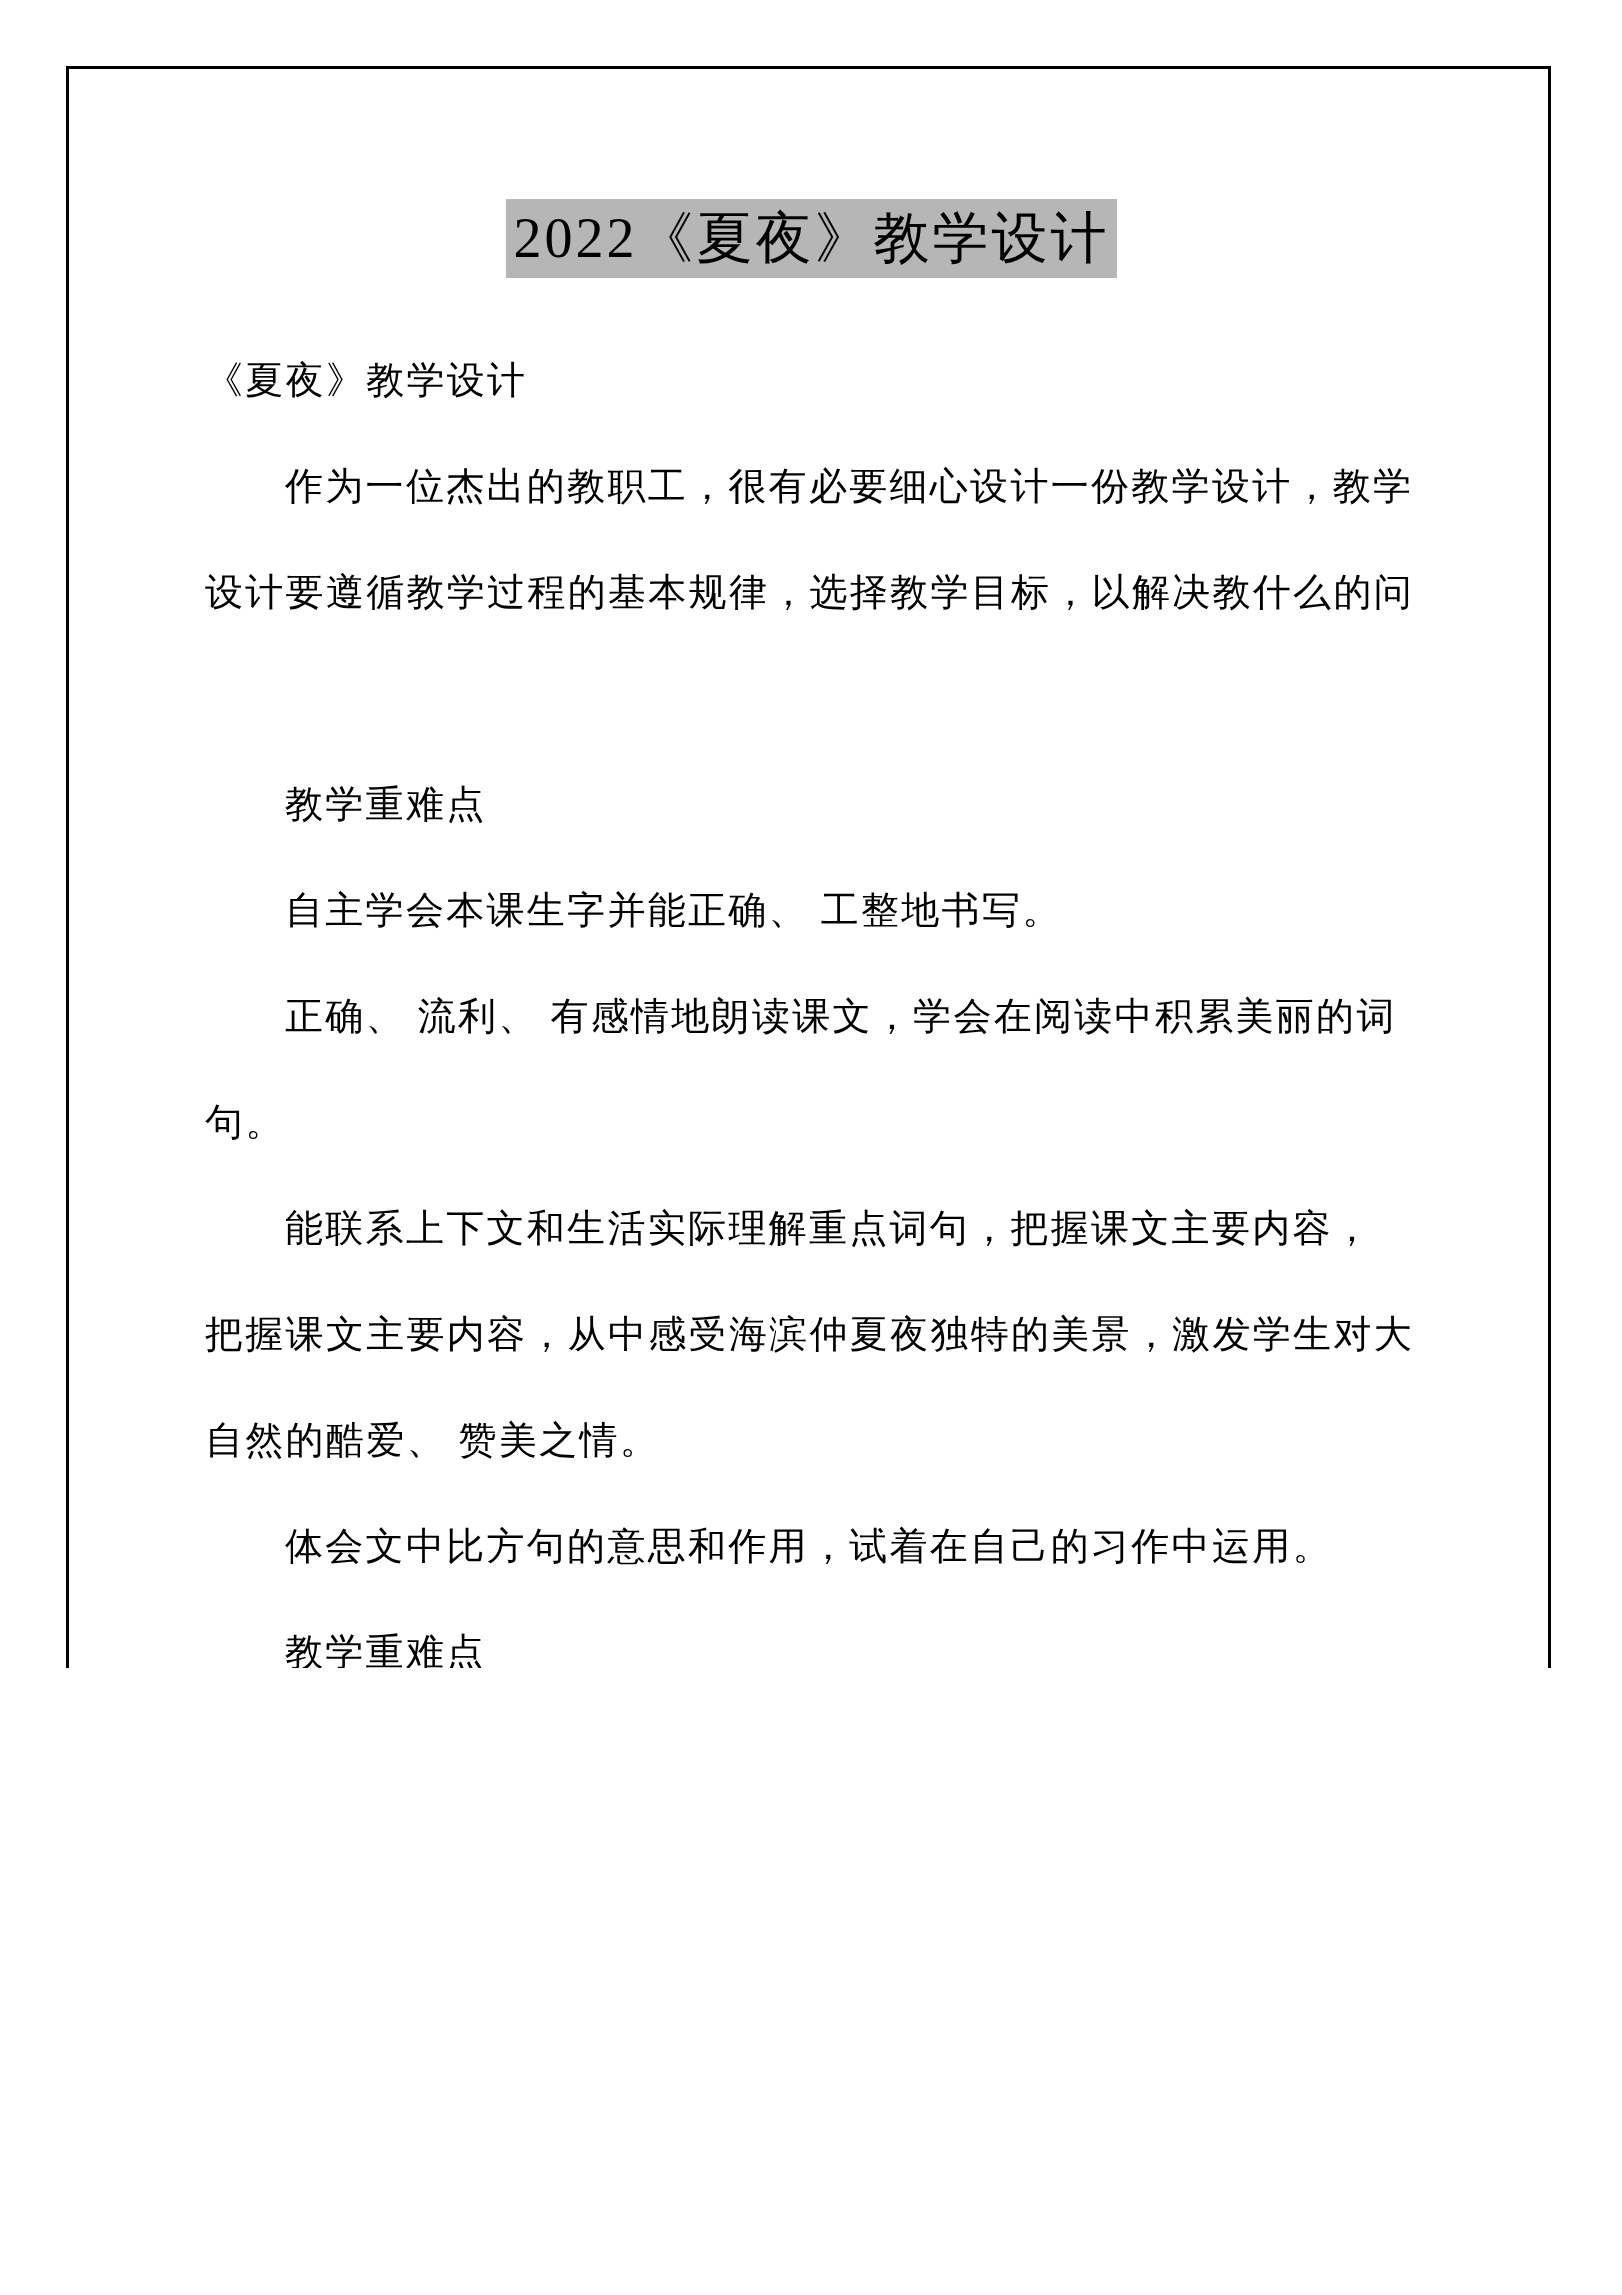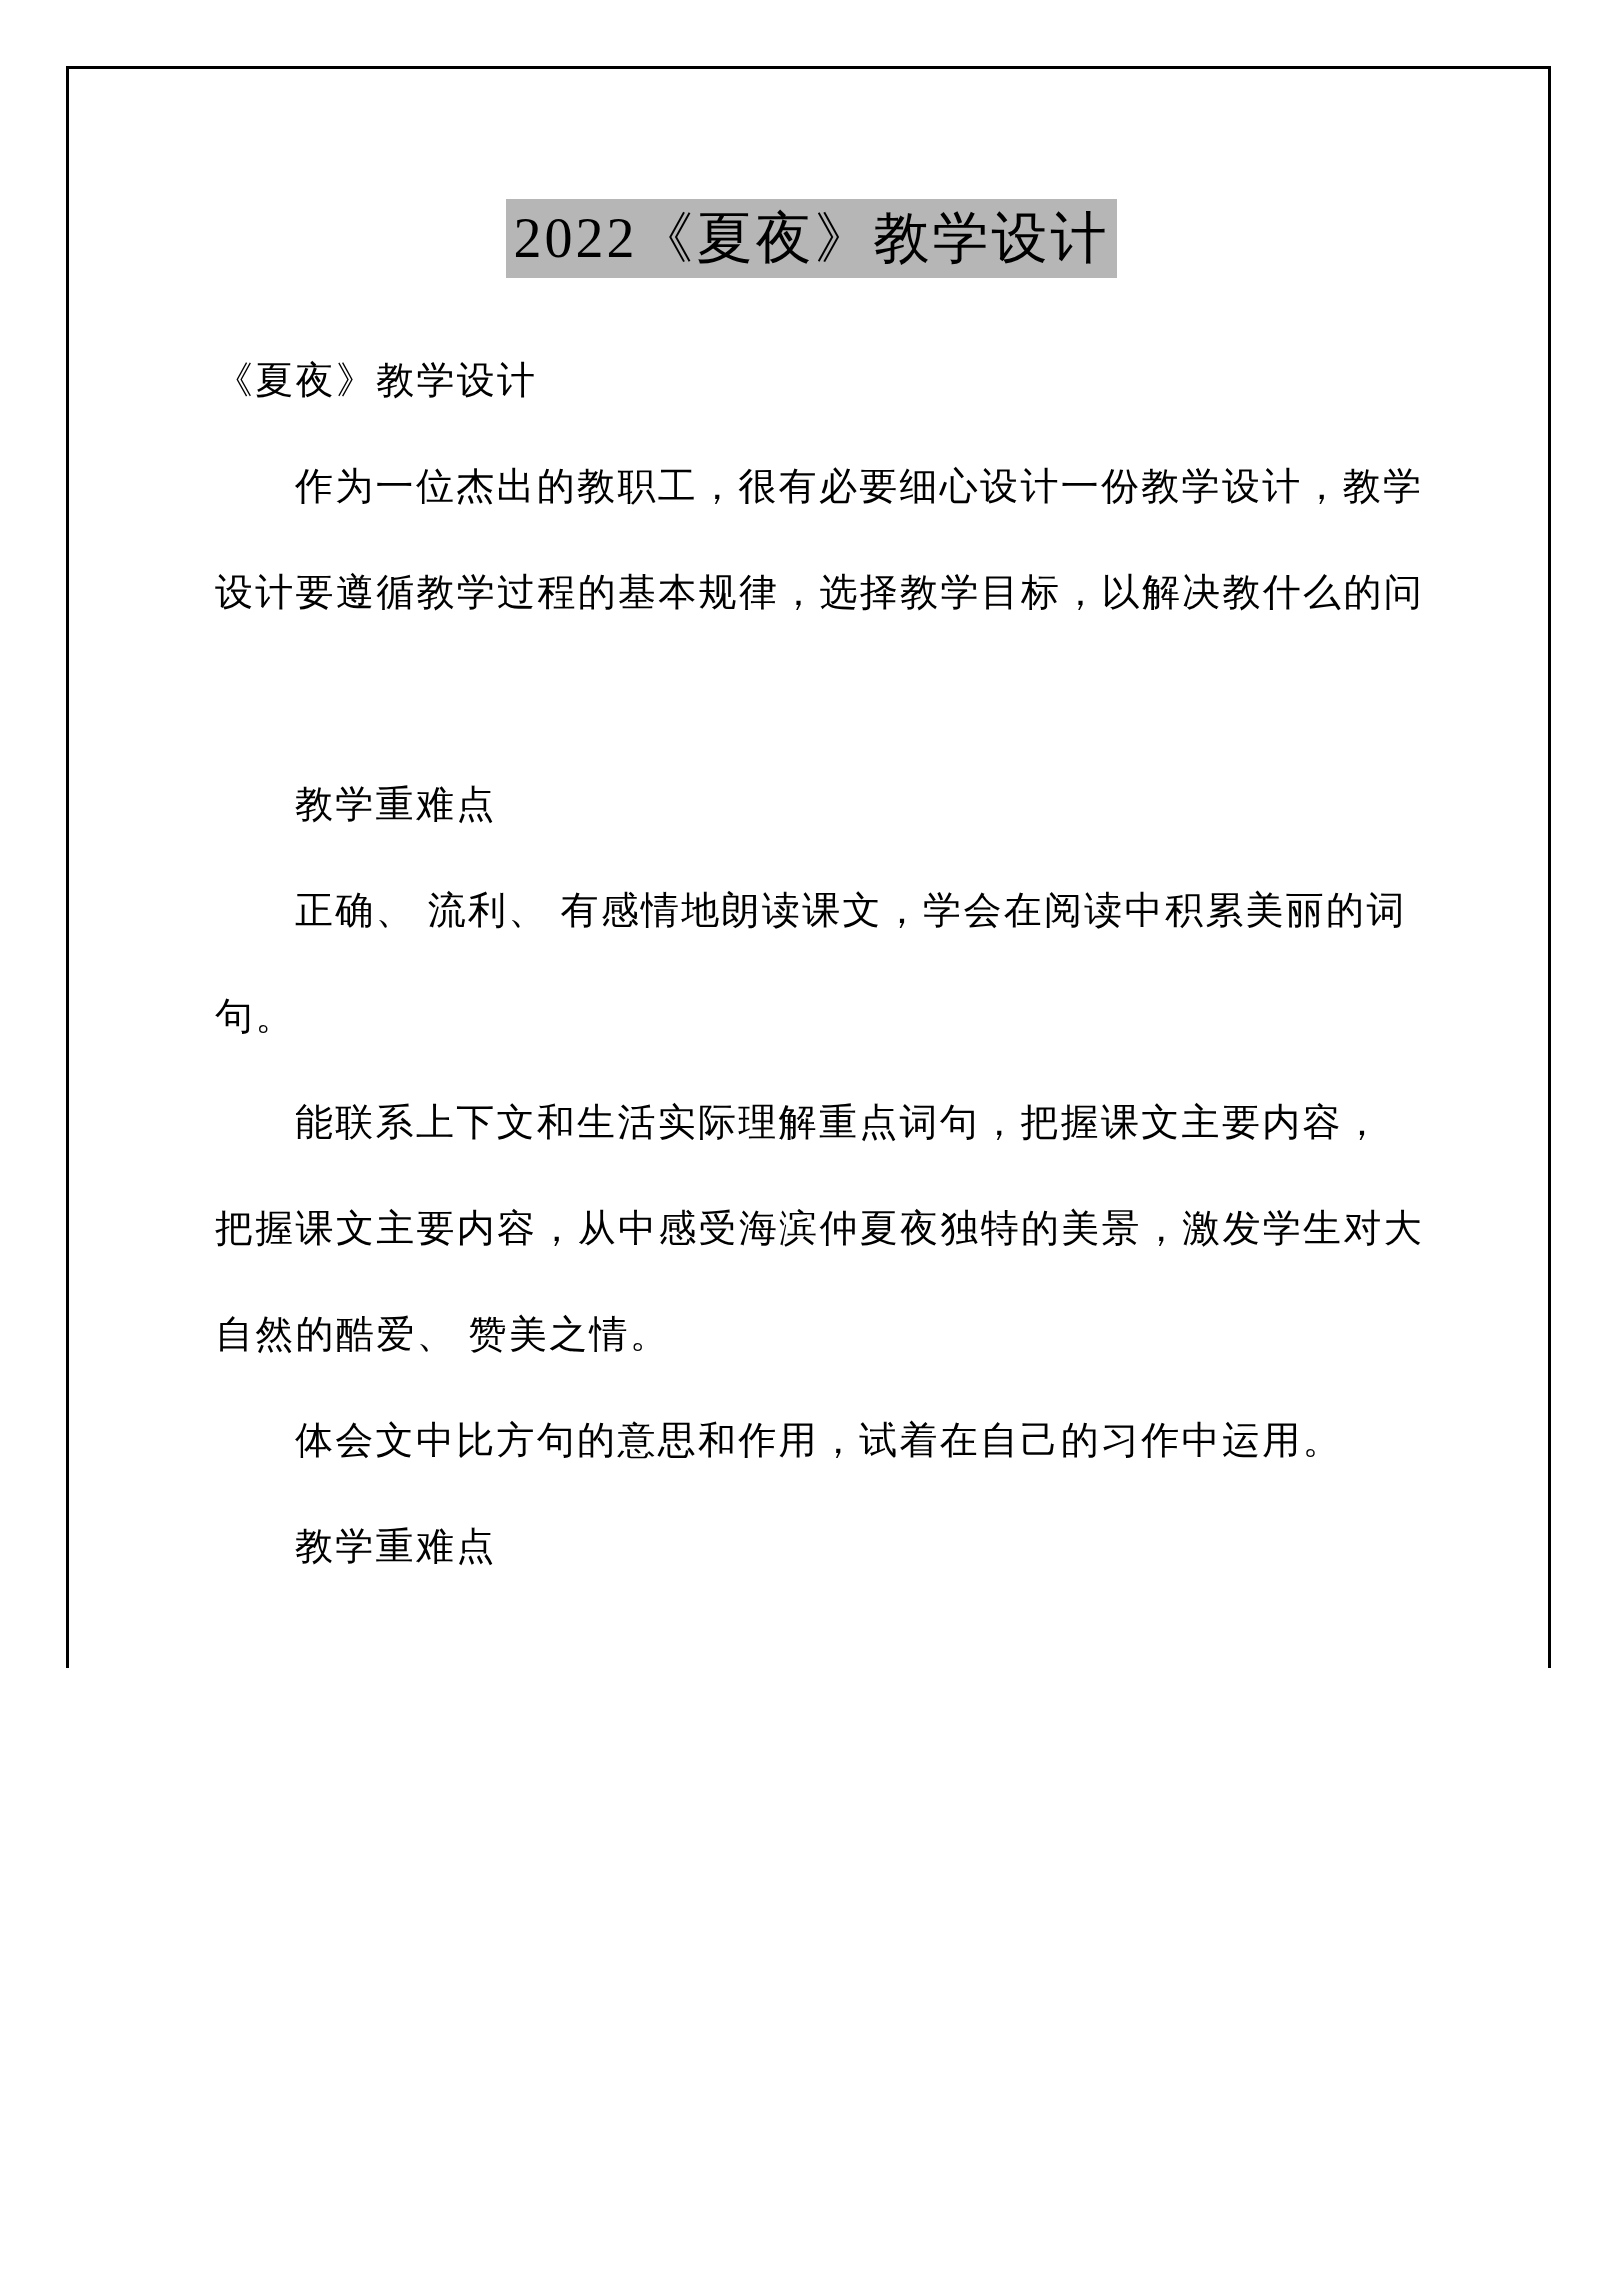--- a/index.html
+++ b/index.html
@@ -29,21 +29,21 @@
     min-width:587px;
     padding:0 7.5px;
     height:79px;
     line-height:79px;
     font-size:56px;
     letter-spacing:3px;
     white-space:nowrap;
   }
   #body-lines{
     position:absolute;
-    left:215px;top:327px;
+    left:205px;top:327px;
     width:1214px;
   }
   .body-line{
     height:106px;
     line-height:106px;
     font-size:38px;
     letter-spacing:2.3px;
     white-space:nowrap;
   }
   .body-line.indent{
@@ -69,20 +69,21 @@
   <div id="title-line">
     <span id="title-highlight" style="background-color: rgb(182, 182, 182);">2022《夏夜》教学设计</span>
   </div>
 
   <div id="body-lines">
       <div class="body-line">《夏夜》教学设计</div>
       <div class="body-line indent">作为一位杰出的教职工，很有必要细心设计一份教学设计，教学</div>
       <div class="body-line">设计要遵循教学过程的基本规律，选择教学目标，以解决教什么的问</div>
       <div class="body-line"></div>
       <div class="body-line indent">教学重难点</div>
+      <div class="body-line indent">自主学会本课生字并能正确、 工整地书写。</div>
       <div class="body-line indent">正确、 流利、 有感情地朗读课文，学会在阅读中积累美丽的词</div>
       <div class="body-line">句。</div>
       <div class="body-line indent">能联系上下文和生活实际理解重点词句，把握课文主要内容，</div>
       <div class="body-line">把握课文主要内容，从中感受海滨仲夏夜独特的美景，激发学生对大</div>
       <div class="body-line">自然的酷爱、 赞美之情。</div>
       <div class="body-line indent">体会文中比方句的意思和作用，试着在自己的习作中运用。</div>
       <div class="body-line indent">教学重难点</div>
     </div>
 
   <div id="footer-line">第1页　共86页</div>

